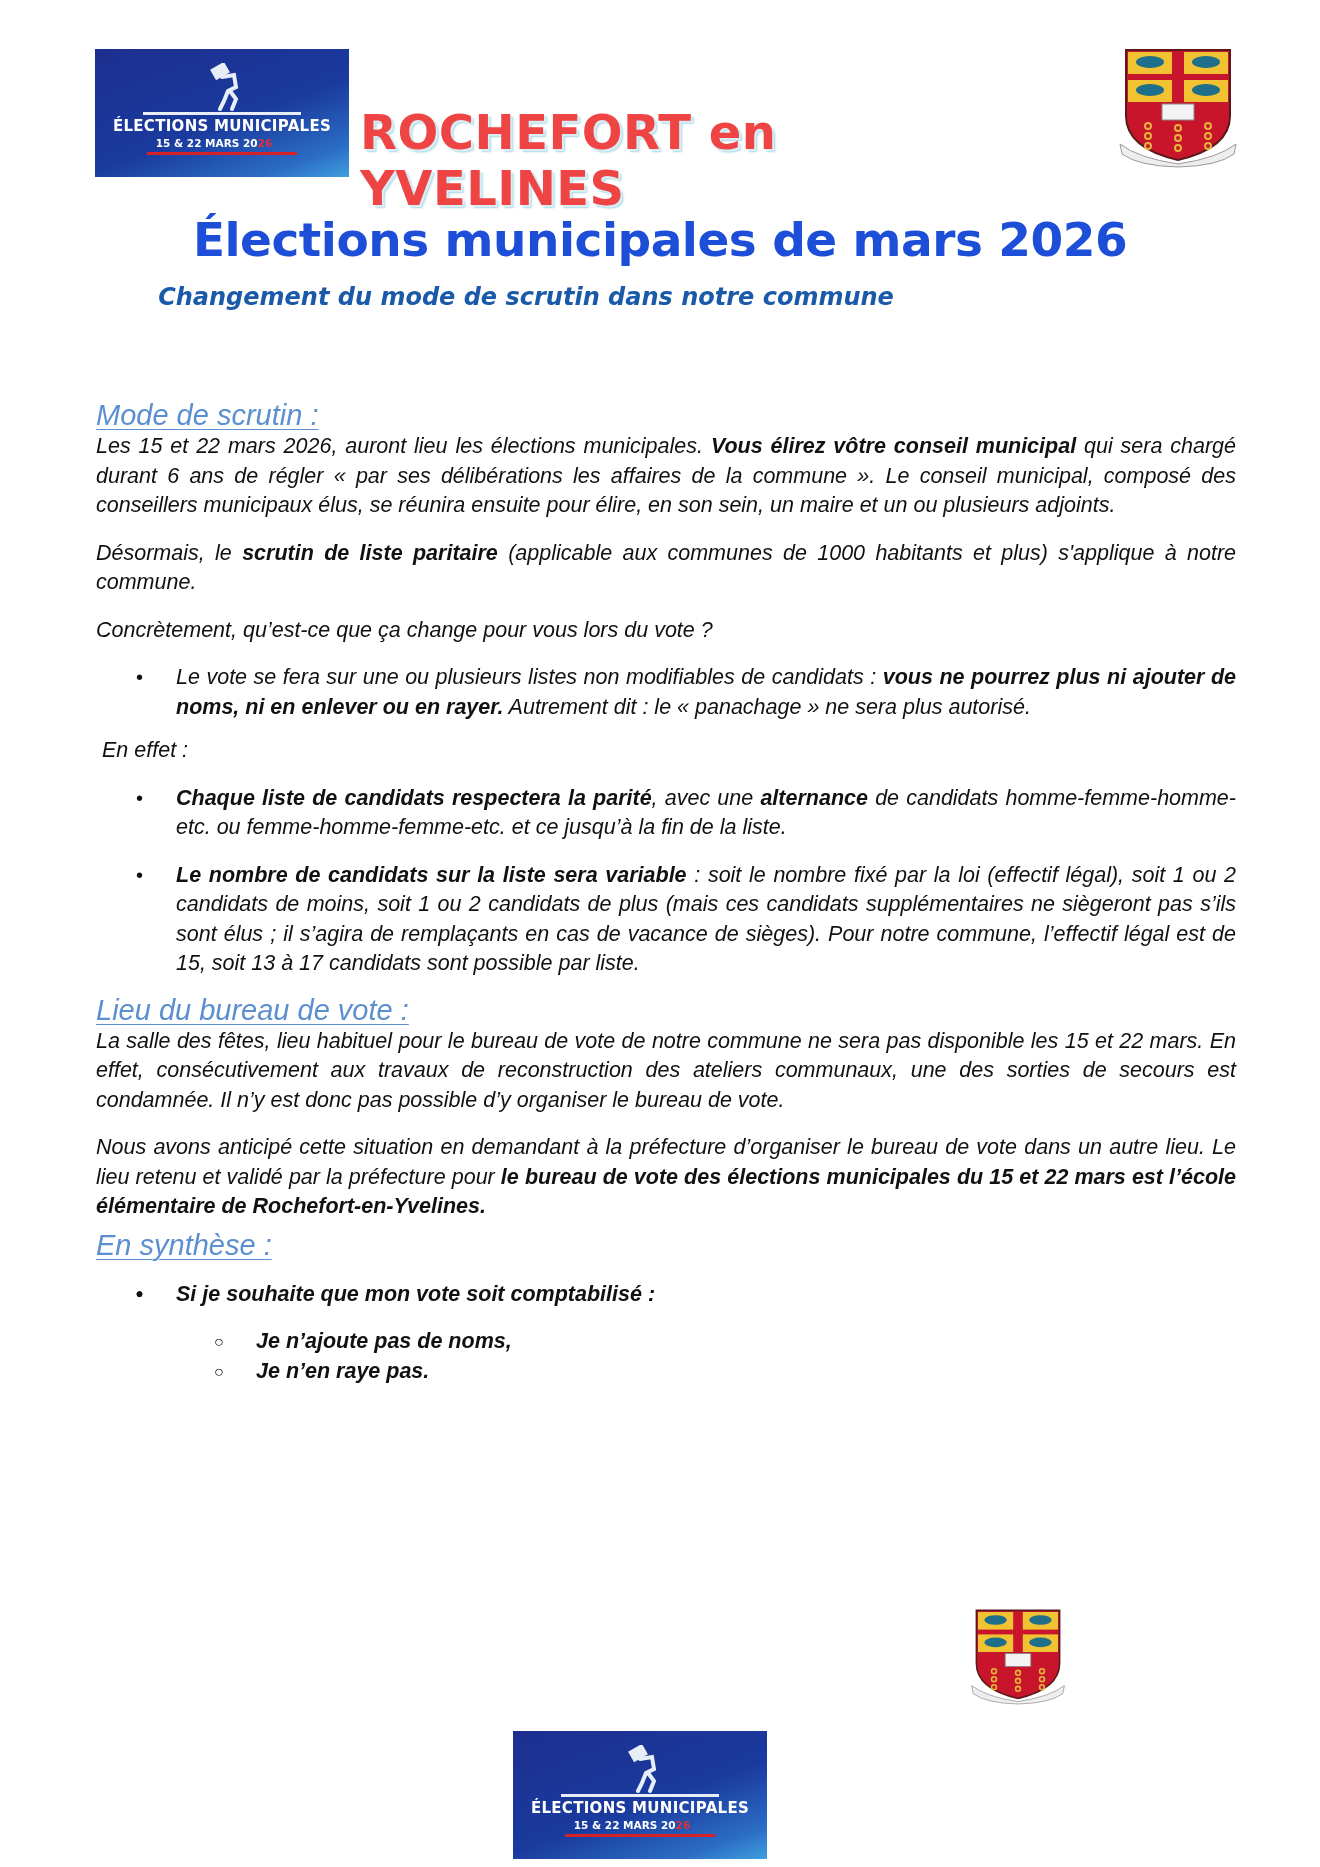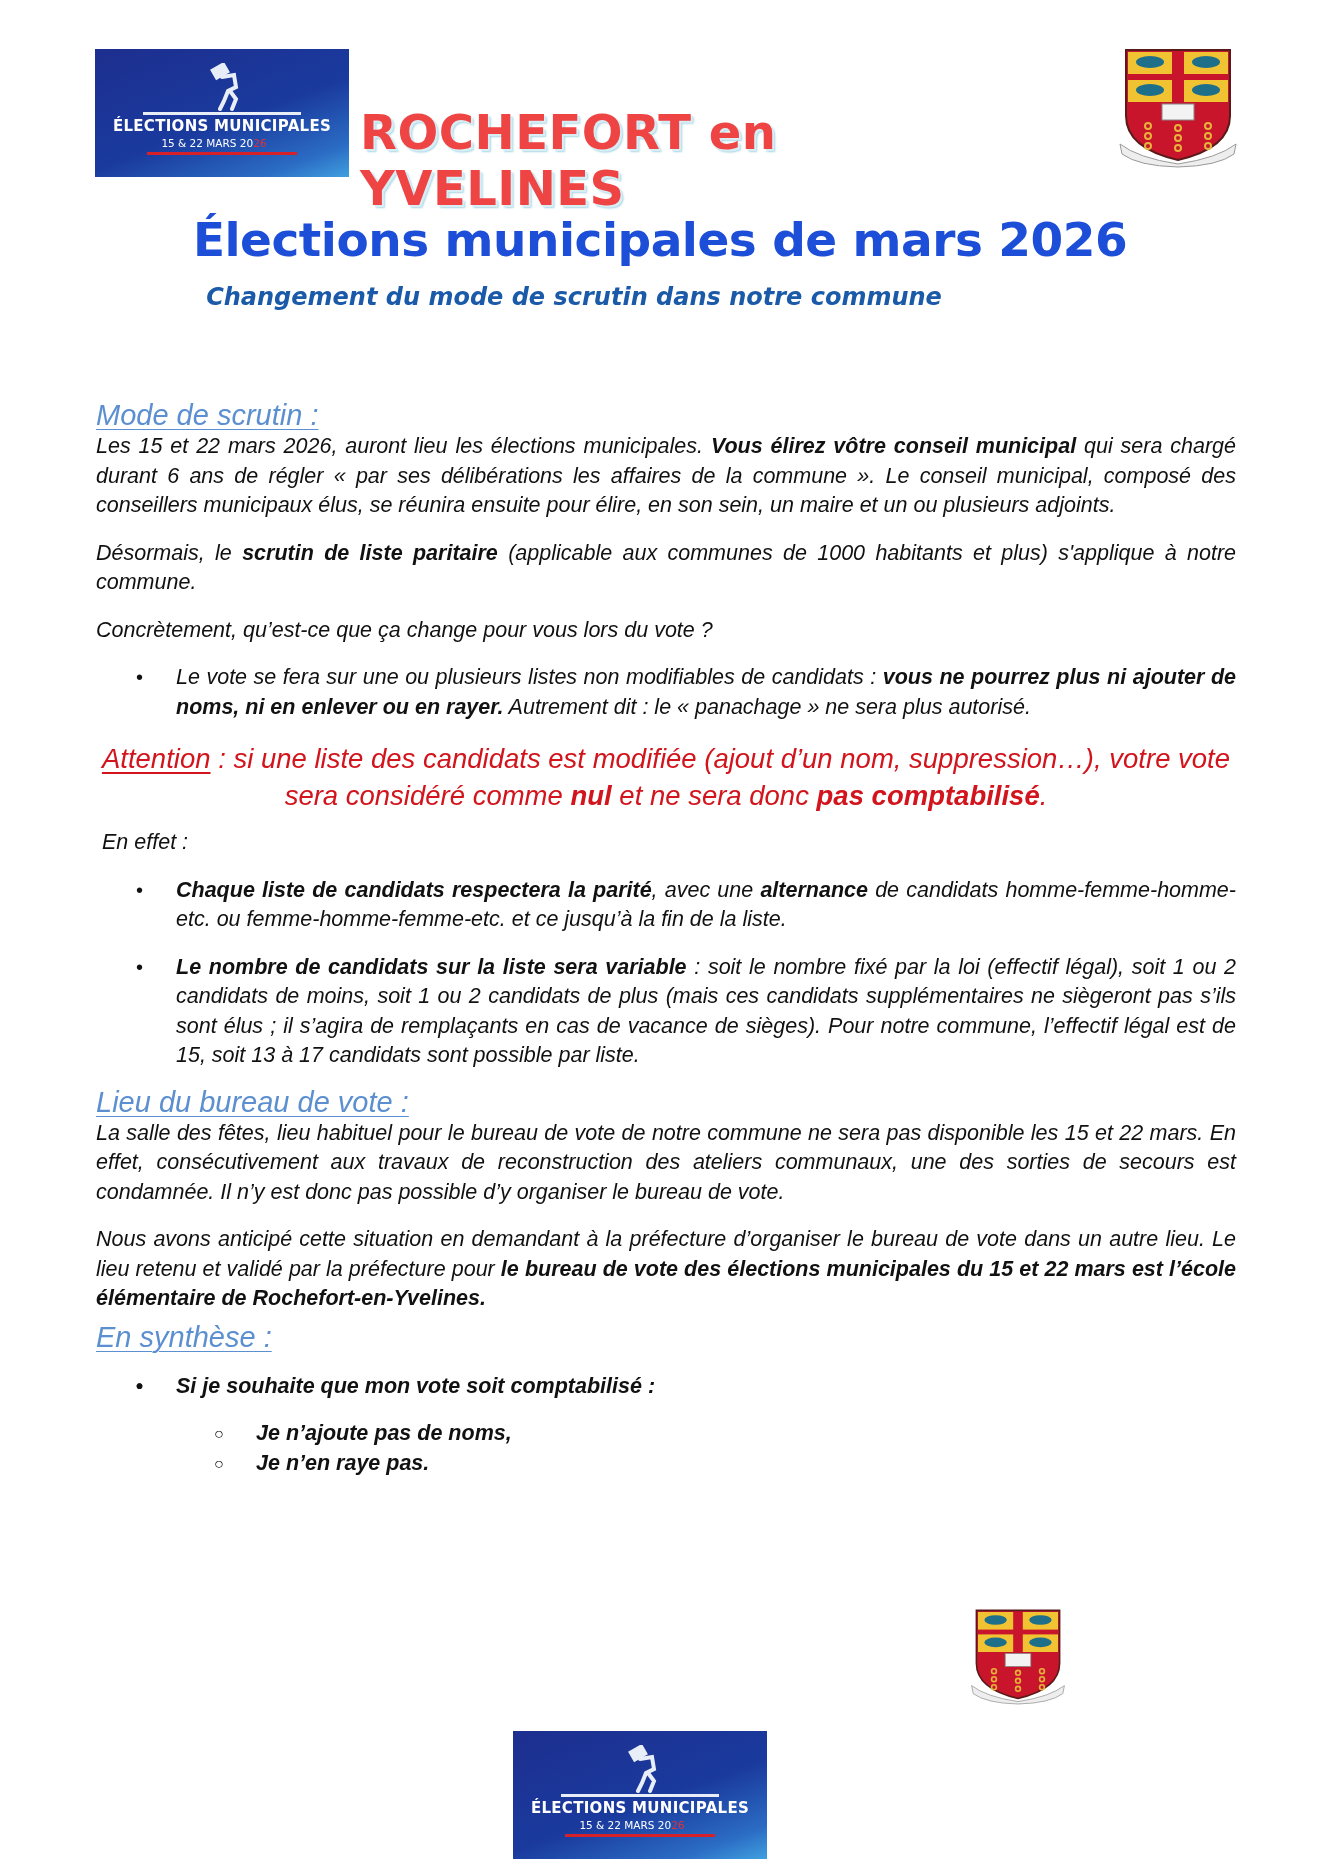--- a/index.html
+++ b/index.html
@@ -11,32 +11,32 @@
   .logo-elections { position: absolute; width: 254px; height: 128px;
     background: linear-gradient(160deg, #1d2f8f 0%, #1a3a9e 55%, #2b6cc4 85%, #3fa0df 100%);
     overflow: hidden; }
   .logo-elections .figure { position: absolute; left: 50%; top: 14px; width: 60px; height: 48px; margin-left: -20px; }
   .logo-elections .bar { position: absolute; left: 48px; right: 48px; height: 3px; background: #e8eef8; }
   .logo-elections .bar.top { top: 63px; }
   .logo-elections .bar.red { top: 103px; background: #d6202a; height: 3px; left: 52px; right: 52px; }
   .logo-elections .t1 { position: absolute; left: 0; right: 0; top: 68px; text-align: center; color: #fff;
     font-family: "DejaVu Sans", sans-serif; font-weight: bold; font-size: 15px; letter-spacing: 0.3px; }
   .logo-elections .t2 { position: absolute; left: 0; right: 16px; top: 88px; text-align: center; color: #fff;
-    font-family: "DejaVu Sans", sans-serif; font-weight: normal; font-size: 10.5px; }
+    font-family: "DejaVu Sans", sans-serif; font-weight: bold; font-size: 10.5px; }
   .logo-elections .t2 .red { color: #e0303a; }
 
   .crest { position: absolute; }
   .town-title { position: absolute; left: 360px; top: 104px; width: 680px; text-align: left;
     font-family: "DejaVu Sans", sans-serif; font-size: 48px; font-weight: bold; color: #ef4444;
     letter-spacing: 0.5px; text-shadow: 2px 2px 0 #d8eef5, 3px 3px 2px #a9d6e4; }
 
   .main-title { position: absolute; left: 0; width: 1320px; top: 212px; text-align: center;
     font-family: "DejaVu Sans", sans-serif; font-weight: bold; font-size: 47px; color: #1d4ed8; letter-spacing: -0.5px; }
   .sub-title { position: absolute; left: 0; width: 1052px; text-align: center;
-    font-family: "DejaVu Sans", sans-serif; font-weight: bold; font-style: italic; font-size: 24px; color: #1a5aa8; padding-left: 48px; }
+    font-family: "DejaVu Sans", sans-serif; font-weight: bold; font-style: italic; font-size: 24px; color: #1a5aa8; }
 
   
   .content { position: absolute; left: 96px; width: 1140px; top: 398px;
     font-family: "Liberation Sans", sans-serif; font-style: italic; font-size: 21.5px; line-height: 29.5px; color: #111; }
   .section-h { font-size: 29px; color: #5b8fd0; text-decoration: underline; text-decoration-thickness: 1px;
     text-underline-offset: 4px; line-height: 34px; margin: 0; font-weight: normal; }
   p { margin: 0; text-align: justify; }
   .gap { margin-top: 18px; }
   b { font-weight: bold; }
   ul.bullets { list-style: none; margin: 18px 0 0 0; padding: 0; }
@@ -104,21 +104,20 @@
 
 
     <p class="gap"><span>Désormais, le </span><b>scrutin de liste paritaire</b><span> (applicable aux communes de 1000 habitants et plus) s'applique à notre commune.</span></p>
 
     <p class="gap">Concrètement, qu’est-ce que ça change pour vous lors du vote ?</p>
 
     <ul class="bullets">
       <li><span class="dot">•</span><span>Le vote se fera sur une ou plusieurs listes non modifiables de candidats : </span><b>vous ne pourrez plus ni ajouter de noms, ni en enlever ou en rayer.</b><span> Autrement dit : le « panachage » ne sera plus autorisé.</span></li>
     </ul>
 
-    <div class="attention"><span class="att-label">Attention</span><span> :  si une liste des candidats est modifiée (ajout d’un nom, suppression…), votre vote sera considéré comme </span><b>nul</b><span> et ne sera donc </span><b>pas comptabilisé</b><span>.</span></div>
 
     <p class="en-effet">En effet :</p>
 
     <ul class="bullets">
       <li><span class="dot">•</span><b>Chaque liste de candidats respectera la parité</b><span>, avec une </span><b>alternance</b><span> de candidats homme-femme-homme-etc. ou femme-homme-femme-etc. et ce jusqu’à la fin de la liste.</span></li>
       <li><span class="dot">•</span><b>Le nombre de candidats sur la liste sera variable</b><span> : soit le nombre fixé par la loi (effectif légal), soit 1 ou 2 candidats de moins, soit 1 ou 2 candidats de plus (mais ces candidats supplémentaires ne siègeront pas s’ils sont élus ; il s’agira de remplaçants en cas de vacance de sièges). Pour notre commune, l’effectif légal est de 15, soit 13 à 17 candidats sont possible par liste.</span></li>
     </ul>
 
     <h2 class="section-h" style="margin-top:14px;">Lieu du bureau de vote :</h2>
     <p>La salle des fêtes, lieu habituel pour le bureau de vote de notre commune ne sera pas disponible les 15 et 22 mars. En effet, consécutivement aux travaux de reconstruction des ateliers communaux, une des sorties de secours est condamnée. Il n’y est donc pas possible d’y organiser le bureau de vote.</p>

